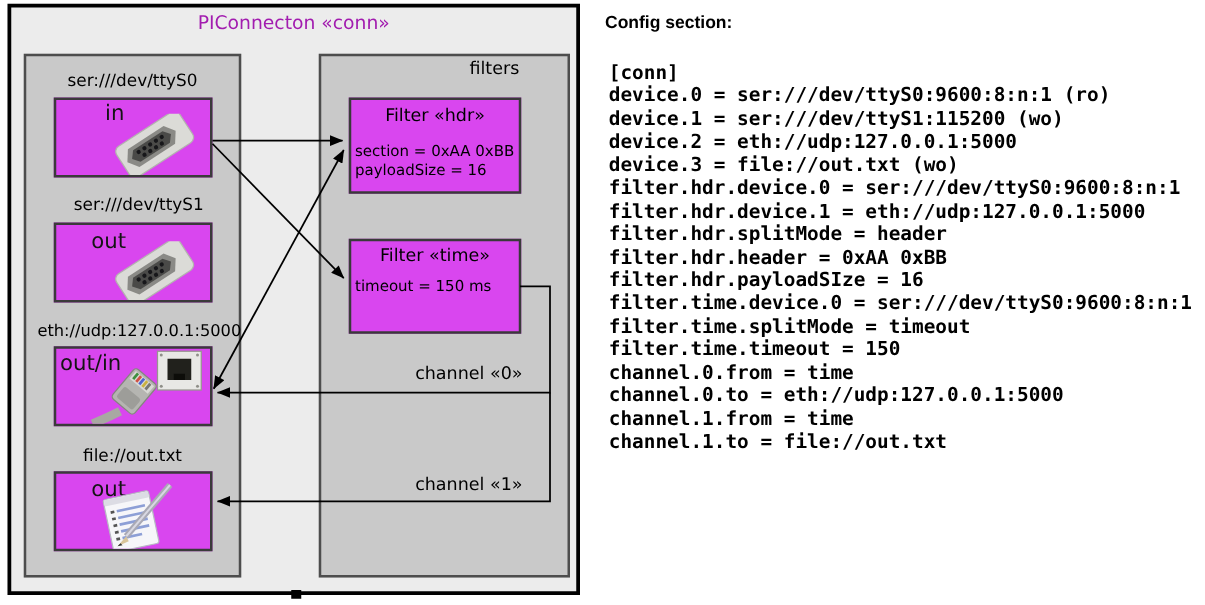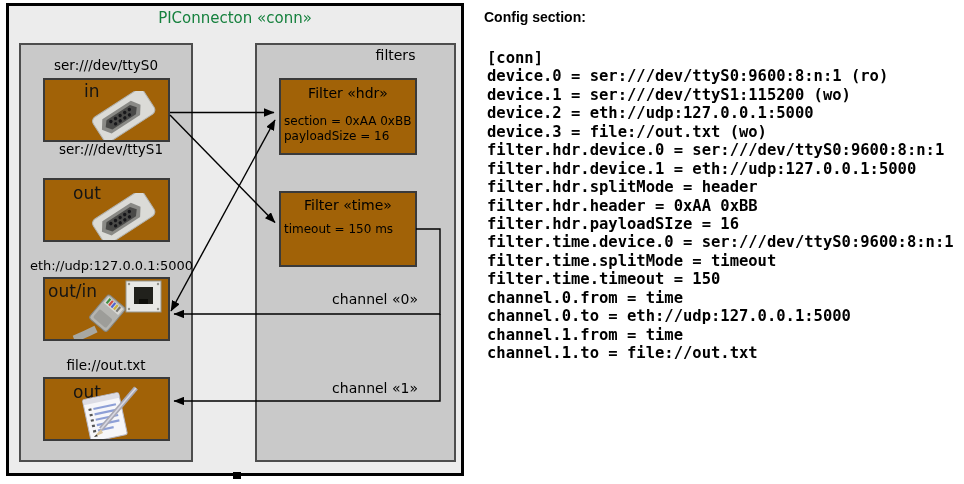--- a/index.html
+++ b/index.html
@@ -1,28 +1,28 @@
 <!DOCTYPE html>
 <html><head>
 <meta charset="utf-8">
 <style>
   html,body{margin:0;padding:0;background:#fff;}
   .screen{position:relative;width:964px;height:484px;background:#ffffff;overflow:hidden;
           font-family:"DejaVu Sans",sans-serif;color:#000;}
   .abs{position:absolute;box-sizing:border-box;}
   
   .outer{left:6px;top:3px;width:458px;height:473px;background:#ececec;border:3px solid #000;}
-  .dtitle{left:6px;top:9px;width:458px;text-align:center;font-size:15px;color:#15803d;}
+  .dtitle{left:6px;top:9px;width:458px;text-align:center;font-size:15px;color:#a21caf;}
   .group{background:#c9c9c9;border:2px solid #4d4d4d;}
   .devices-group{left:19px;top:43px;width:174px;height:419px;}
   .filters-group{left:255px;top:43px;width:201px;height:419px;}
   .glabel{left:255px;top:47px;width:201px;text-align:center;font-size:14px;margin-left:40px;}
   .devlabel{left:19px;width:174px;text-align:center;font-size:13.5px;white-space:nowrap;}
   .devlabel.small{font-size:13px;}
-  .node{background:#a16207;border:2px solid #3a3a3a;overflow:hidden;}
+  .node{background:#d946ef;border:2px solid #3a3a3a;overflow:hidden;}
   .devbox{left:43px;width:127px;height:64px;}
   .portlabel{position:absolute;font-size:17px;color:#141414;white-space:nowrap;}
   .filterbox{left:279px;width:138px;}
   .ftitle{left:279px;width:138px;text-align:center;font-size:14px;}
   .fline{left:284px;width:130px;font-size:12px;white-space:nowrap;}
   .chlabel{left:300px;width:118px;text-align:right;font-size:14px;white-space:nowrap;}
   .anchor-mark{left:233px;top:472px;width:8px;height:7px;background:#000;}
   svg.wires{position:absolute;left:0;top:0;width:470px;height:484px;pointer-events:none;}
   
   .cfg-head{left:484px;top:9px;font-family:"Liberation Sans",sans-serif;font-weight:bold;font-size:14px;}
@@ -57,21 +57,21 @@
         <circle cx="32.7" cy="27" r="1.7" fill="#17171a"></circle>
           <circle cx="38.2" cy="27" r="1.7" fill="#17171a"></circle>
           <circle cx="43.7" cy="27" r="1.7" fill="#17171a"></circle>
           <circle cx="49.2" cy="27" r="1.7" fill="#17171a"></circle>
         <circle cx="21" cy="42" r="2.4" fill="#6f6f6b"></circle>
         <path d="M16 41 Q4 48 -2 54" stroke="#c9c6c0" stroke-width="8" fill="none"></path>
       </g>
     </svg>
   </div>
 
-  <div class="abs devlabel" style="top:141px;padding-left:10px;">ser:///dev/ttyS1</div>
+  <div class="abs devlabel" style="top:156px;padding-left:10px;">ser:///dev/ttyS1</div>
   <div class="abs node devbox" style="top:178px;">
     <span class="portlabel" style="left:28px;top:3px;">out</span>
     <svg class="abs" style="left:35px;top:13px;" width="88" height="51" viewBox="0 0 88 51">
       <g transform="rotate(-33 44 25)">
         <rect x="14" y="10" width="60" height="29" rx="5" fill="#dbdbd7" stroke="#b3b3af"></rect>
         <path d="M24 16 L58 16 L64 24.5 L58 33 L24 33 L18 24.5 Z" fill="#8a8a86"></path>
         <path d="M27 19 L55 19 L59.5 24.5 L55 30 L27 30 L22.5 24.5 Z" fill="#4a4a48"></path>
         <circle cx="30" cy="22.5" r="1.7" fill="#17171a"></circle>
           <circle cx="35.5" cy="22.5" r="1.7" fill="#17171a"></circle>
           <circle cx="41" cy="22.5" r="1.7" fill="#17171a"></circle>

